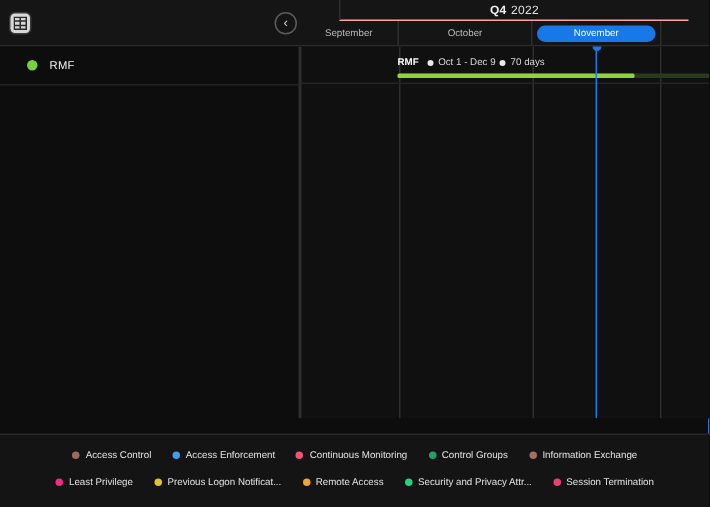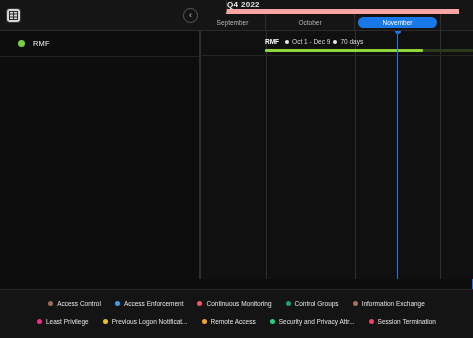--- a/index.html
+++ b/index.html
@@ -17,25 +17,25 @@
                background:#d8d8d8;display:flex;align-items:center;justify-content:center;
                box-shadow:0 0 0 1px #3a3a3a;cursor:pointer;}
   .grid-toggle svg{display:block;}
   .collapse-btn{position:absolute;left:183px;top:8px;width:15px;height:15px;border-radius:50%;
                 border:1px solid #5b5b5b;background:#141414;color:#cfcfcf;font-size:9px;
                 line-height:13px;text-align:center;cursor:pointer;box-sizing:border-box;}
 
   
   .tl-head{position:absolute;left:200px;top:0;width:273px;height:31px;}
   .quarter{position:absolute;left:26px;top:0;width:233px;height:14px;
-           border-left:1px solid #2e2e2e;border-bottom:5px solid #fca5a5;
-           display:flex;align-items:center;justify-content:flex-start;
+           border-left:1px solid #2e2e2e;border-bottom:1px solid #fca5a5;
+           display:flex;align-items:center;justify-content:center;
            font-size:8px;letter-spacing:.2px;color:#f0f0f0;box-sizing:border-box;}
   .quarter b{font-weight:700;margin-right:3px;}
-  .quarter span.yr{font-weight:700;color:#e2e2e2;}
+  .quarter span.yr{font-weight:400;color:#e2e2e2;}
   .months{position:absolute;left:0;top:14px;width:273px;height:17px;}
   .mcell{position:absolute;top:0;height:17px;display:flex;align-items:center;
          justify-content:center;font-size:6.5px;color:#b9b9b9;box-sizing:border-box;}
   .mcell.sep{left:0;width:66px;border-right:1px solid #2e2e2e;}
   .mcell.oct{left:66px;width:89px;border-right:1px solid #2e2e2e;}
   .mcell.nov{left:155px;width:85px;}
   .mcell.dec{left:240px;width:33px;border-left:1px solid #2e2e2e;}
   .pill{display:block;width:79px;height:11px;line-height:11px;border-radius:6px;
         background:#1878e8;color:#fff;font-size:6.5px;text-align:center;cursor:pointer;}
 

